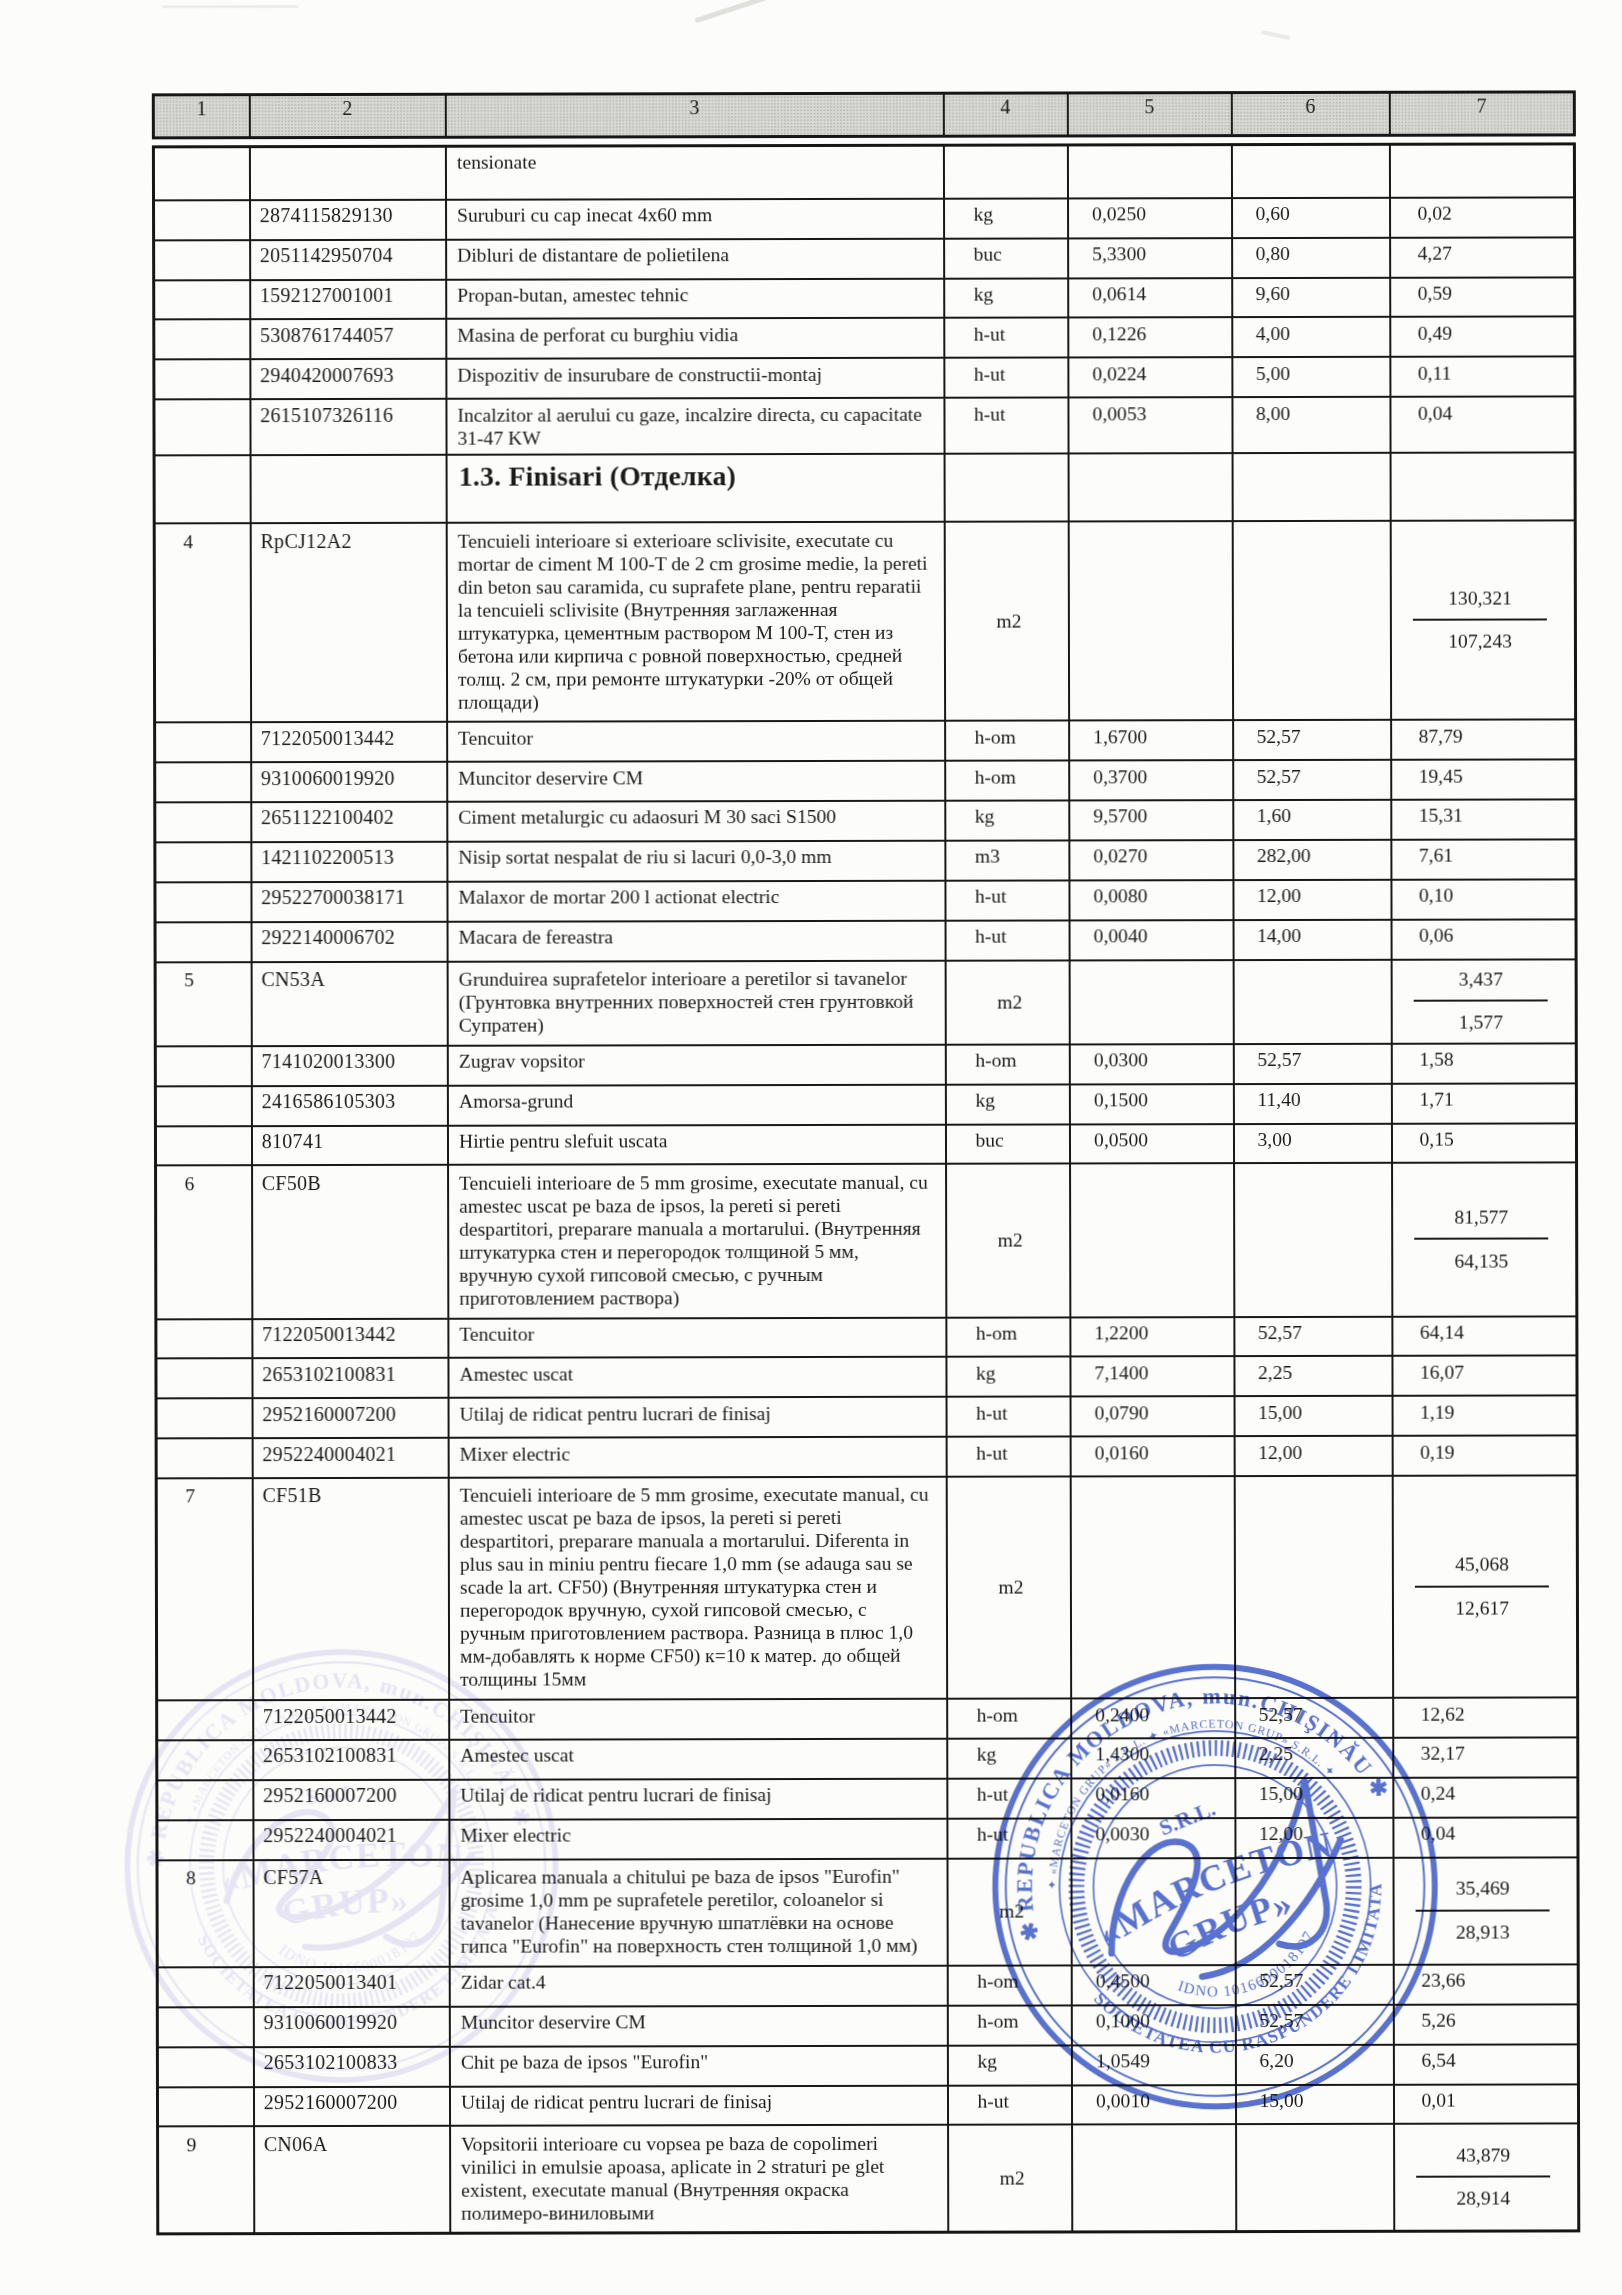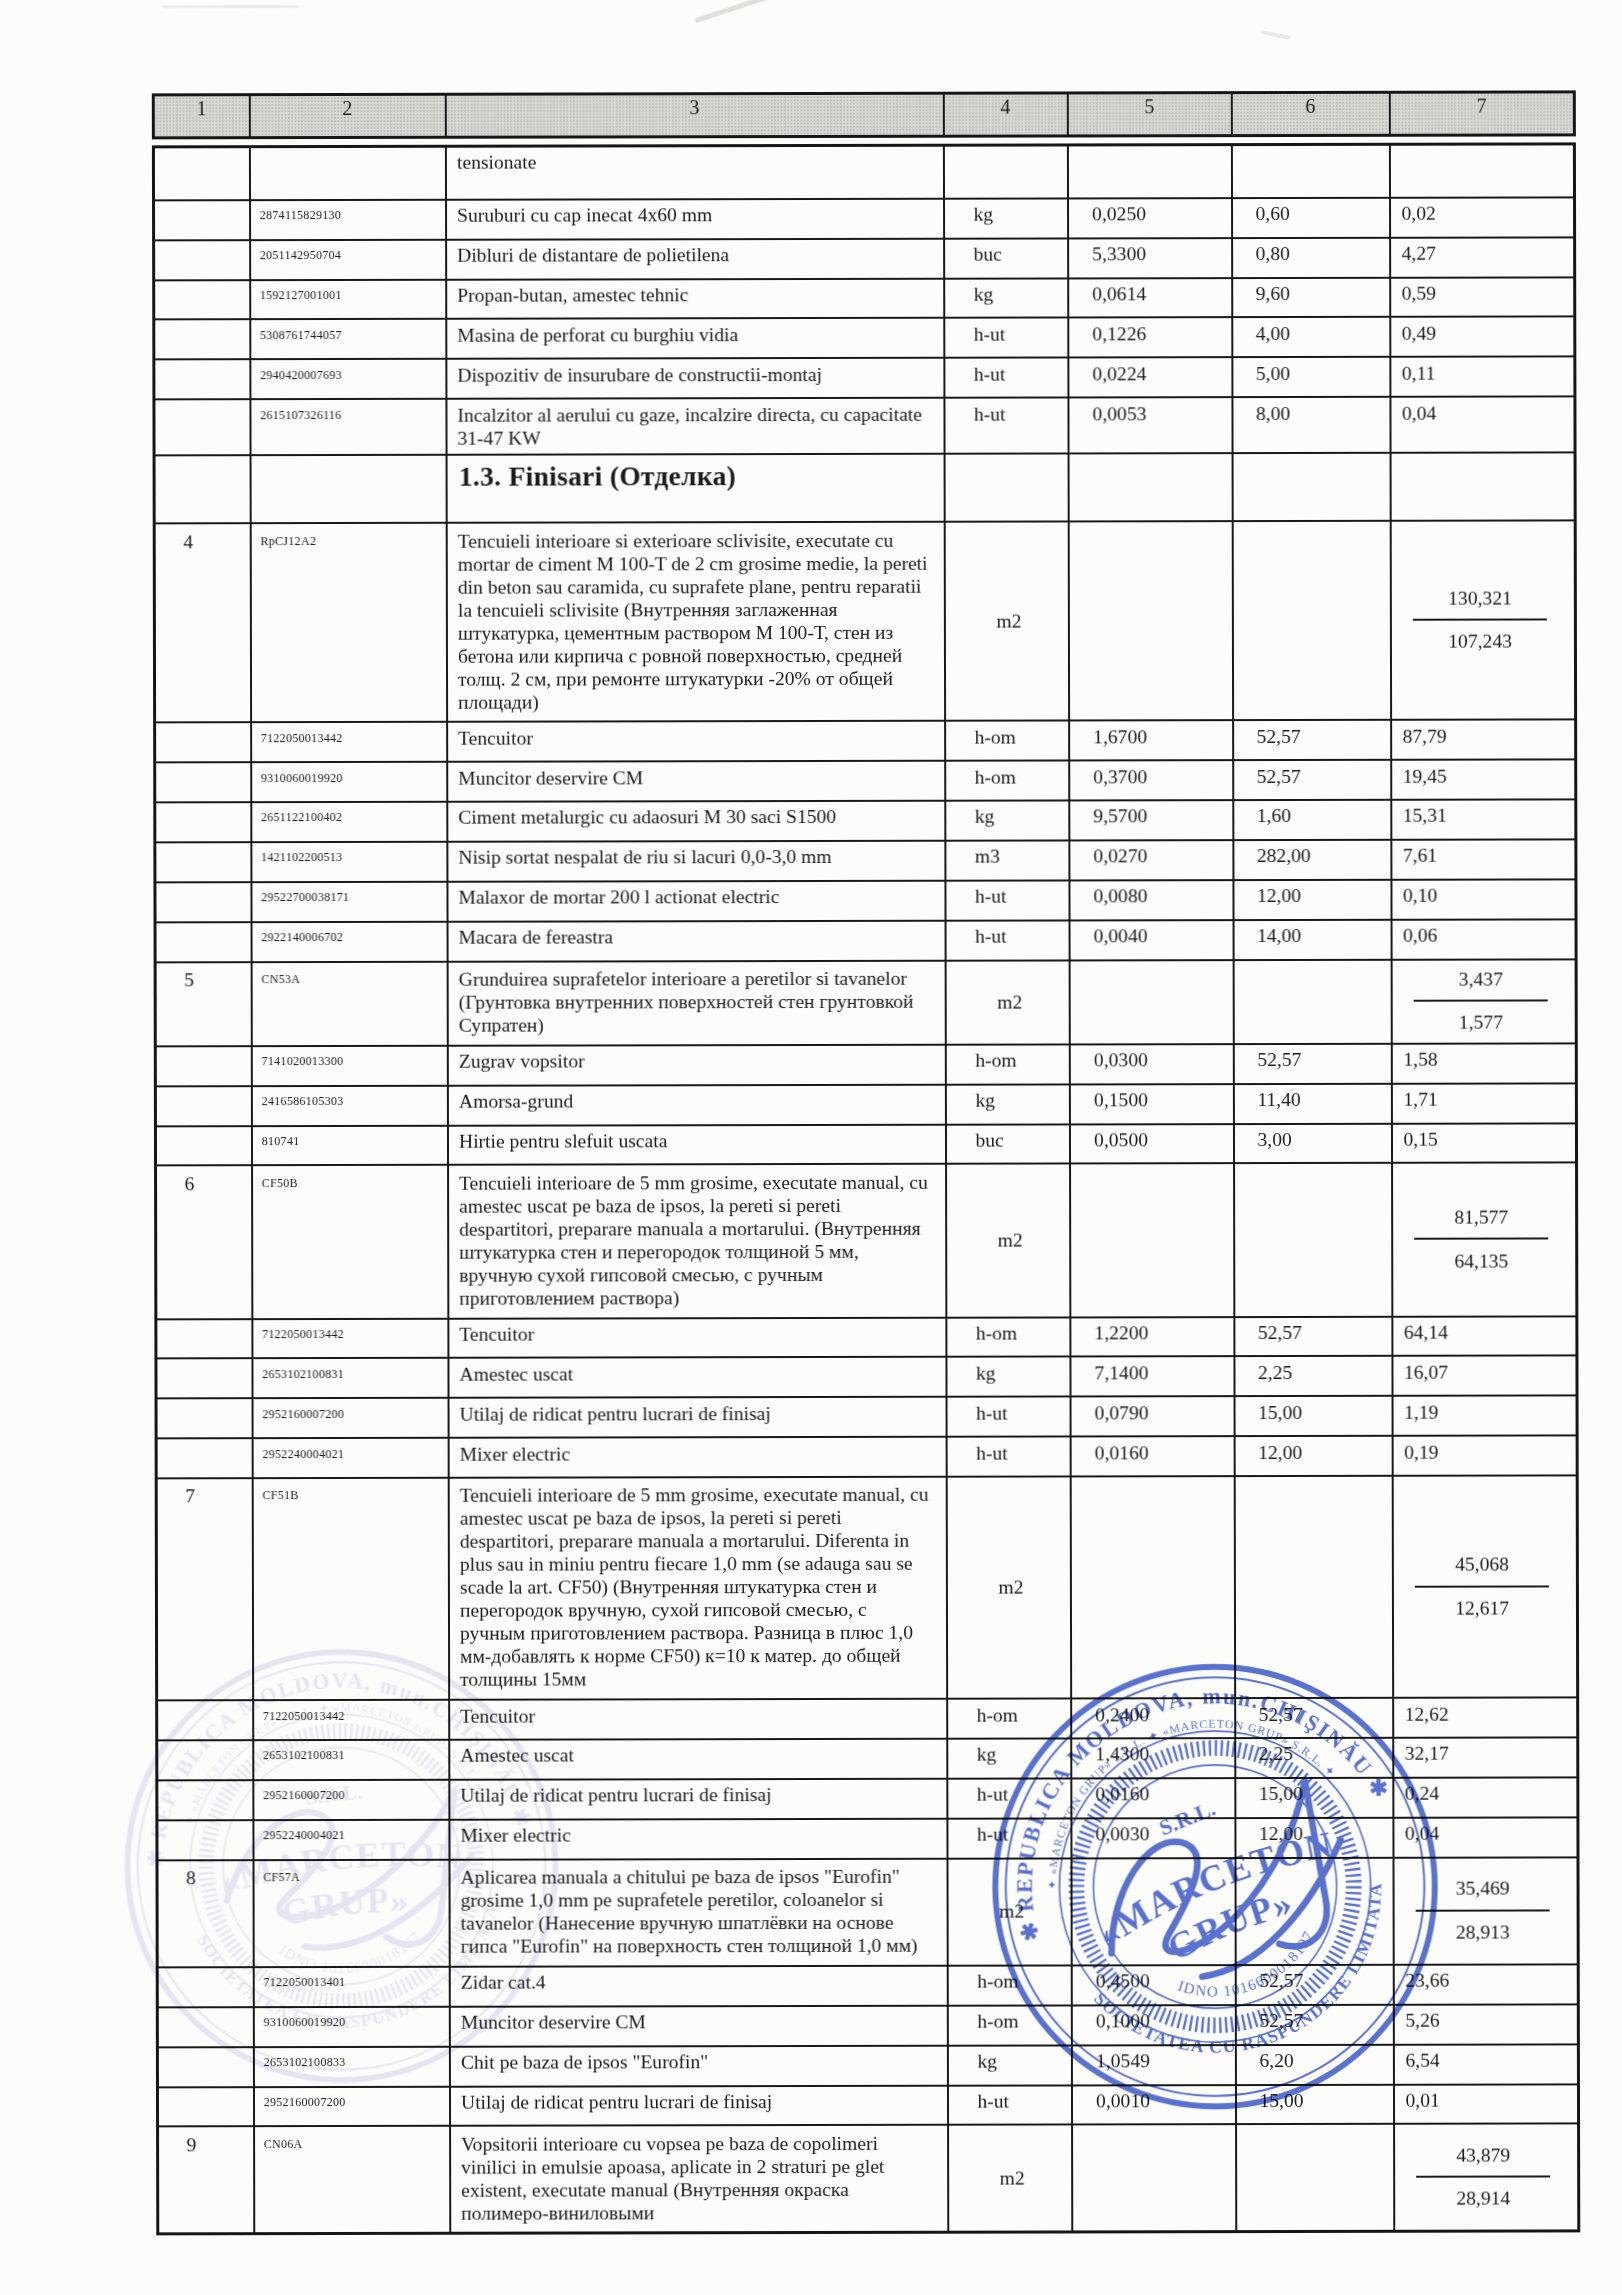--- a/index.html
+++ b/index.html
@@ -19,27 +19,27 @@
   .body-table{border:3.3px solid #161616;}
   th,td{border:2px solid #191919;vertical-align:top;overflow:hidden;}
   th{
     height:38px;font-weight:normal;font-size:20px;text-align:center;
     background-color:#d8d8d4;
     background-image:radial-gradient(#b9b9b4 0.7px, transparent 0.9px);
     background-size:3.3px 3.3px;
   }
   td{font-size:19.6px;line-height:23px;padding:3.3px 5.2px 4.6px 7.9px;}
   tr.res td{height:30px;}
-  td.c-code{font-size:12px;letter-spacing:0.3px;padding-left:9.2px;white-space:nowrap;}
+  td.c-code{font-size:20px;letter-spacing:0.3px;padding-left:9.2px;white-space:nowrap;}
   td.c-desc{padding-left:10.5px;padding-right:9.2px;}
   td.c-no{padding-left:27.5px;}
   td.c-unit{padding-left:29px;}
   td.c-qty{padding-left:23.6px;}
   td.c-price{padding-left:23px;}
-  td.c-total{padding-left:11px;}
+  td.c-total{padding-left:27px;}
   tr.section td{border-top-width:2.6px;}
   tr.section td.c-desc{font-size:27.5px;font-weight:bold;padding:9.2px 6.5px 34px 11.8px;letter-spacing:0.3px;}
   tr.item td.c-unit{vertical-align:middle;padding-left:51px;}
   tr.item td.c-total{vertical-align:middle;padding-left:0;border-radius:14px;}
   tr.item td.c-desc{padding-top:5.2px;padding-bottom:7.9px;}
   tr.item td.c-no,tr.item td.c-code{padding-top:5.2px;}
   tr.trow td{height:43px;}
   .frac{display:flex;flex-direction:column;align-items:center;justify-content:center;width:100%;}
   .frac .top{display:block;}
   .frac .bar{width:134px;border-top:2px solid #1b1b1b;margin:9.2px 0;}

